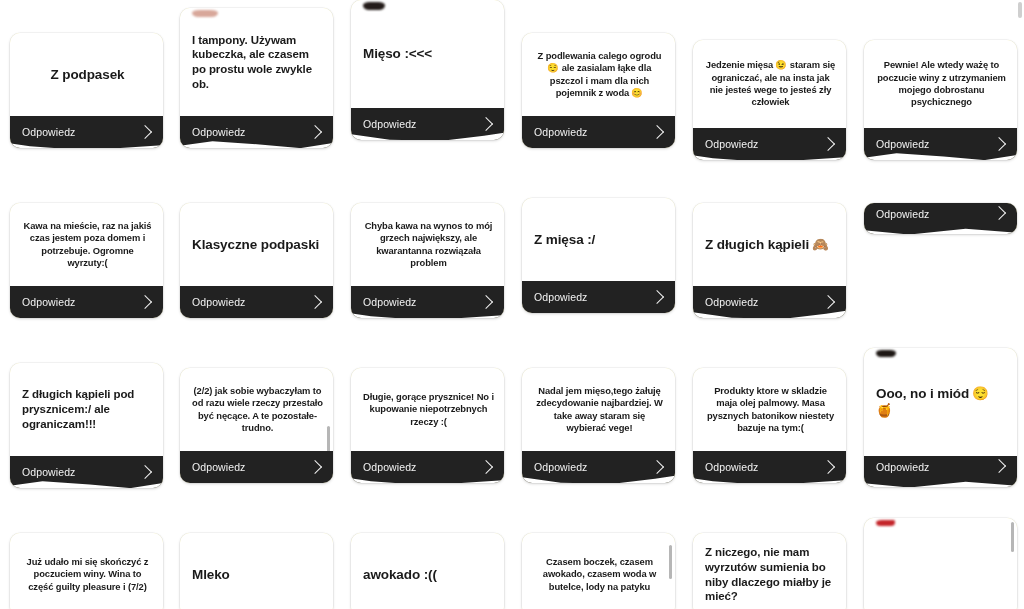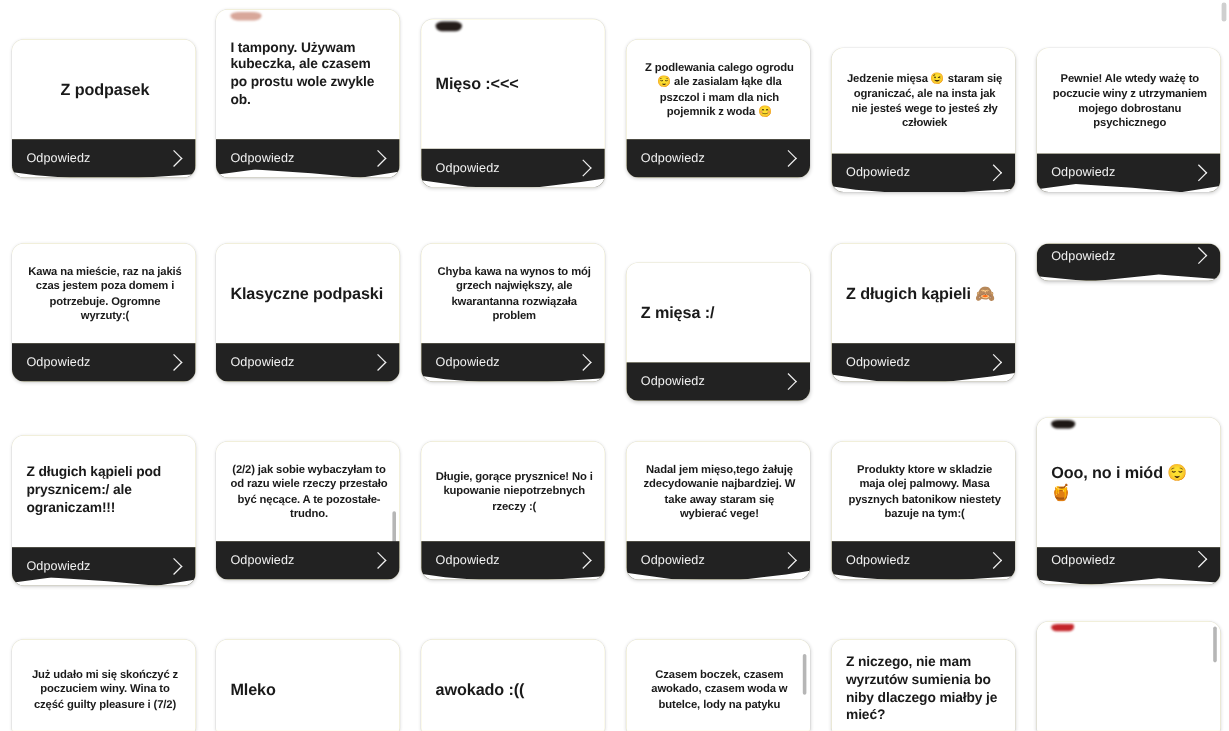--- a/index.html
+++ b/index.html
@@ -140,21 +140,21 @@
       <div class="card-body" style="height: 92px;">
         <div class="sticker pink"></div>
         <div class="msg md">I tampony. Używam kubeczka, ale czasem po prostu wole zwykle ob.</div>
       </div>
       <div class="card-footer">
         <span class="label">Odpowiedz</span>
         <span class="chev"></span>
         <div class="tear t2"></div>
       </div>
     </div>
-    <div class="card" style="left: 351px; top: 16px;">
+    <div class="card" style="left: 351px; top: 0;">
       <div class="card-body" style="height: 92px;">
         <div class="sticker dark"></div>
         <div class="msg lg">Mięso :&lt;&lt;&lt;</div>
       </div>
       <div class="card-footer">
         <span class="label">Odpowiedz</span>
         <span class="chev"></span>
         <div class="tear t3"></div>
       </div>
     </div>
@@ -208,21 +208,21 @@
     <div class="card" style="left: 351px; top: 203px;">
       <div class="card-body" style="height: 67px;">
         <div class="msg sm">Chyba kawa na wynos to mój grzech największy, ale kwarantanna rozwiązała problem</div>
       </div>
       <div class="card-footer">
         <span class="label">Odpowiedz</span>
         <span class="chev"></span>
         <div class="tear t1"></div>
       </div>
     </div>
-    <div class="card" style="left: 522px; top: 219px; justify-content: flex-end;">
+    <div class="card" style="left: 522px; top: 198px; justify-content: flex-end;">
       <div class="card-body" style="height: 67px;">
         <div class="msg lg">Z mięsa :/</div>
       </div>
       <div class="card-footer">
         <span class="label">Odpowiedz</span>
         <span class="chev"></span>
       </div>
     </div>
     <div class="card" style="left: 693px; top: 203px;">
       <div class="card-body" style="height: 67px;">

